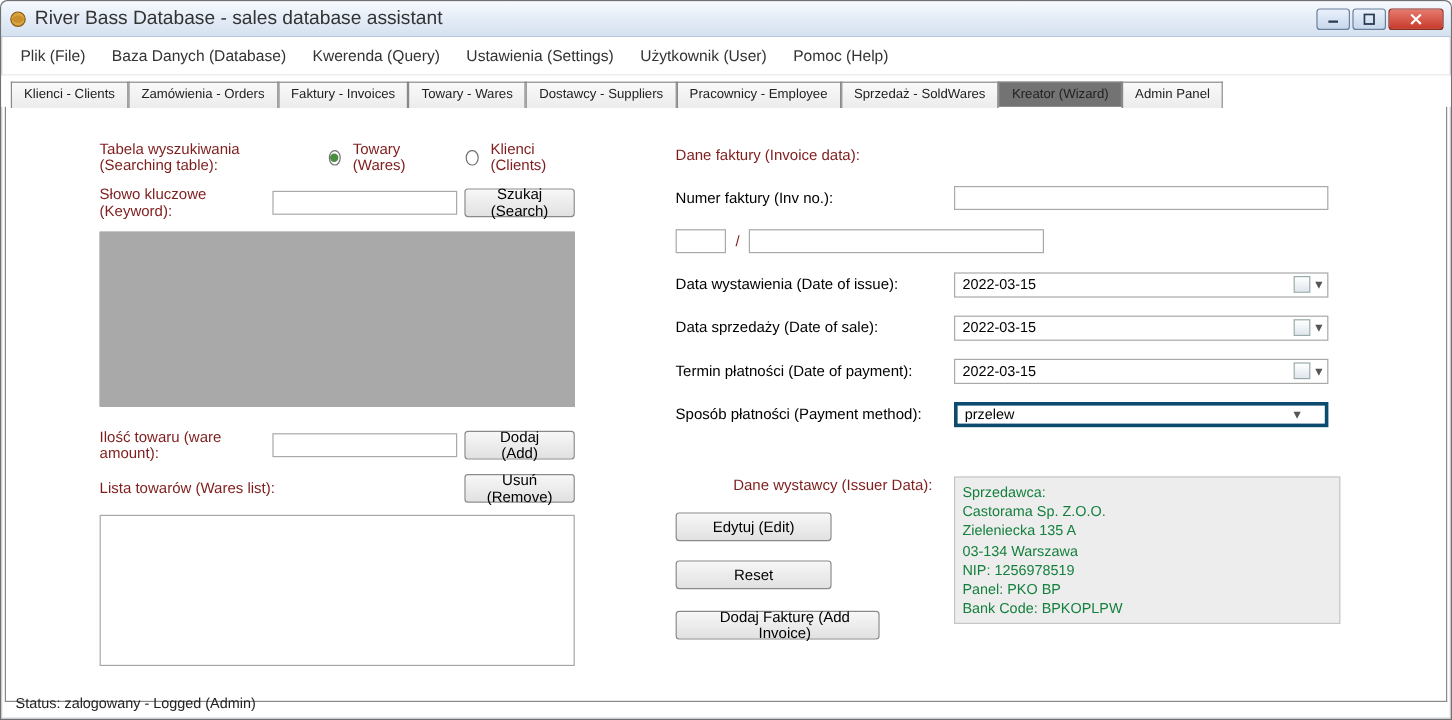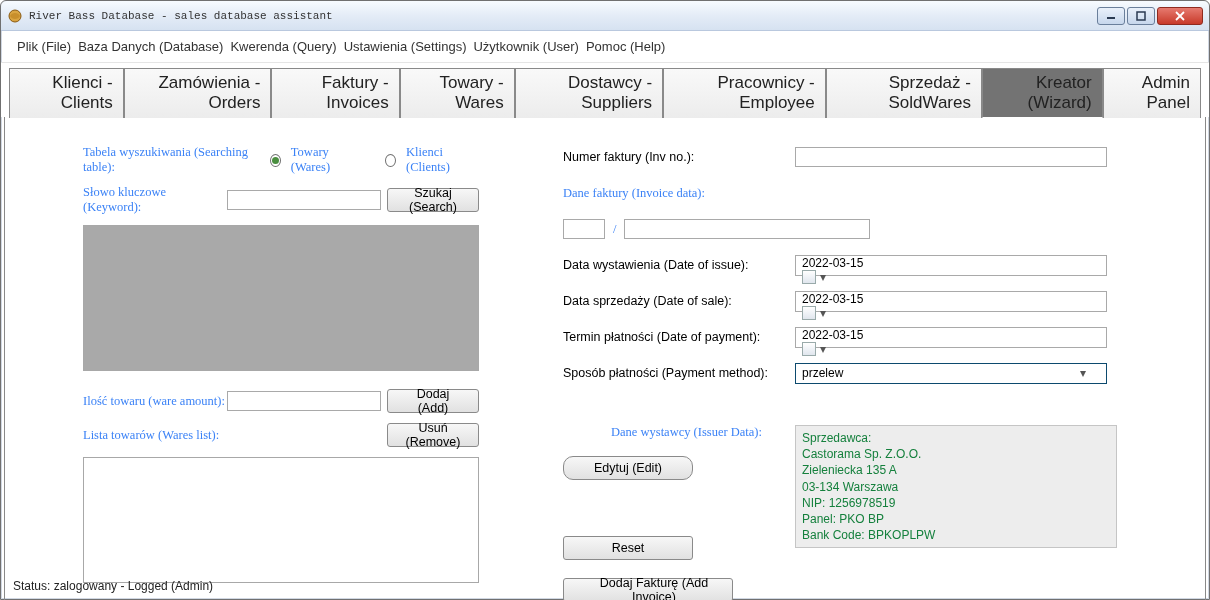--- a/index.html
+++ b/index.html
@@ -1,47 +1,47 @@
 <!DOCTYPE html>
 <html><head>
   <meta charset="utf-8">
   <style>
     * { box-sizing: border-box; margin: 0; padding: 0; font-family: "Segoe UI", Tahoma, sans-serif; font-size: 12px; }
     body { background: #fff; overflow: hidden; }
     .window { width: 1210px; height: 600px; background: #fff; border: 1px solid #707070; position: relative; border-radius: 6px 6px 0 0; box-shadow: 0 0 0 1px #d0d7e2 inset; }
     .titlebar { height: 30px; background: linear-gradient(to bottom, #f7fbff 0%, #e4ecf7 50%, #d6e2f1 100%); border-bottom: 1px solid #b9c8de; display: flex; align-items: center; padding: 0 6px; border-radius: 6px 6px 0 0; }
     .titlebar .app-icon { width: 16px; height: 16px; margin-right: 6px; display:flex; align-items:center; justify-content:center; }
-    .titlebar .title-text { flex: 1; font-size: 11px; color: #333; font-family: Liberation Mono, monospace; }
+    .titlebar .title-text { flex: 1; font-size: 16px; color: #333; }
     .win-controls { display: flex; gap: 2px; }
     .win-btn { width: 28px; height: 18px; border: 1px solid #6a7f9b; background: linear-gradient(to bottom, #eaf1fb, #c7d7ec); border-radius: 3px; display: flex; align-items:center; justify-content:center; font-size: 10px; color:#2a3a52; cursor:default; }
     .win-btn.close { background: linear-gradient(to bottom, #e67a6f, #c83a2a); border-color:#8f2a1f; color:#fff; width:46px; }
     .win-btn.max { }
-    .menubar { height: 32px; padding: 6px 16px; display:flex; align-items:center; gap: 7px; border-bottom: 1px solid #e5e5e5; }
+    .menubar { height: 32px; padding: 6px 16px; display:flex; align-items:center; gap: 22px; border-bottom: 1px solid #e5e5e5; }
     .menu-item { font-size: 13px; color: #333; cursor: default; }
     .tabstrip { padding: 4px 8px 0 8px; background:#fff; display:flex; }
-    .tab { padding: 4px 10px; border: 1px solid #898989; border-bottom: none; background: linear-gradient(to bottom,#f9f9f9,#ececec); font-size: 17px; color:#222; margin-right: 0px; position:relative; top:1px; cursor:default;text-align:right; }
+    .tab { padding: 4px 10px; border: 1px solid #898989; border-bottom: none; background: linear-gradient(to bottom,#f9f9f9,#ececec); font-size: 11px; color:#222; margin-right: 0px; position:relative; top:1px; cursor:default; }
     .tab.active { background:#737373; border-bottom: 1px solid #fff; z-index:2; }
     .content { position:relative; width:100%; height: 496px; border: 1px solid #898989; border-top:none; margin: 0 3px; width: calc(100% - 6px); }
     .pane { position:absolute; inset: 20px 18px 12px 18px; }
     .row { display:flex; align-items:center; margin-bottom: 10px; min-height: 24px; }
-    .lbl { font-size: 12.5px; color:#3b82f6;font-family:Liberation Serif, serif; }
+    .lbl { font-size: 12.5px; color:#7f1d1d; }
     .left { position:absolute; left:60px; top: 8px; width: 420px; }
     .right { position:absolute; left:540px; top: 8px; width: 600px; }
     .radio { width: 13px; height: 13px; border:1px solid #707070; border-radius:50%; display:inline-flex; align-items:center; justify-content:center; margin-right:4px; background:#fff; vertical-align:middle; }
     .radio.checked::after { content:''; width:7px; height:7px; background:#4a8e3f; border-radius:50%; display:block; }
     .radio-group { display:inline-flex; align-items:center; gap: 6px; margin-right: 28px; }
     .txt { border:1px solid #a9a9a9; background:#fff; height:20px; padding: 0 4px; font-size:12.5px; }
     .btn { height: 24px; padding: 0 12px; border:1px solid #8a8a8a; background: linear-gradient(to bottom,#f7f7f7,#e1e1e1); border-radius:3px; font-size:12.5px; cursor:default; display:inline-flex; align-items:center; justify-content:center; }
     .listbox { border:1px solid #a8a8a8; background:#a9a9a9; width: 396px; height: 146px; }
     .listbox.white { background:#fff; }
-    .date-input { display:flex; border:1px solid #a9a9a9; width:312px; height:21px; background:#fff; padding:0 2px 0 6px; justify-content:space-between;flex-direction:column; }
+    .date-input { display:flex; align-items:center; border:1px solid #a9a9a9; width:312px; height:21px; background:#fff; padding:0 2px 0 6px; justify-content:space-between; }
     .date-pick { display:flex; align-items:center; gap:2px; }
     .cal-icon { width:14px; height:14px; border:1px solid #9aa; background:linear-gradient(to bottom,#fff,#e0e6ee); }
     .chev { width:10px; height:10px; display:flex; align-items:center; justify-content:center; color:#555;}
-    .combo { display:flex; align-items:center; border:1px solid #0c4a6e; width:312px; height:21px; background:#fff; padding:0 18px 0 6px; justify-content:space-between;}
+    .combo { display:flex; align-items:center; border:3px solid #0c4a6e; width:312px; height:21px; background:#fff; padding:0 18px 0 6px; justify-content:space-between;}
     .issuer { border:1px solid #c5c5c5; background:#ededed; width:322px; padding:4px 6px; color:#15803d; line-height:1.35; font-size:12.5px; }
     .statusbar { position:absolute; left:6px; right:6px; bottom:2px; height:22px; display:flex; align-items:center; padding: 0 6px; font-size:12.5px; color:#222; }
     .field-pair { display:flex; align-items:center; }
     .field-pair .flabel { width: 232px; font-size:12.5px; }
     .right .row { margin-bottom: 12px; }
   </style>
 </head>
 <body>
 
 <div class="window">
@@ -123,28 +123,28 @@
           <button class="btn" style="width:92px;padding-left:12px;">Dodaj (Add)</button>
         </div>
         <div class="row">
           <span class="lbl" style="width:304px;">Lista towarów (Wares list):</span>
           <button class="btn" style="width:92px;">Usuń (Remove)</button>
         </div>
         <div class="listbox white" style="height:126px;"></div>
       </div>
 
       <div class="right">
+        <div class="row">
+            <span class="lbl">Dane faktury (Invoice data):</span>
+          </div>
+
         <div class="row field-pair">
           <span class="flabel">Numer faktury (Inv no.):</span>
           <input class="txt" style="width: 312px;" value="">
         </div>
-
-        <div class="row">
-            <span class="lbl">Dane faktury (Invoice data):</span>
-          </div>
 
         <div class="row field-pair">
           <input class="txt" style="width: 42px;" value="">
           <span class="lbl" style="margin:0 8px;">/</span>
           <input class="txt" style="width: 246px;" value="">
         </div>
 
         <div class="row field-pair">
           <span class="flabel">Data wystawienia (Date of issue):</span>
           <div class="date-input">
@@ -184,21 +184,21 @@
             <span>przelew</span>
             <span class="chev">▾</span>
           </div>
         </div>
 
         <div style="height:28px;"></div>
 
         <div class="row" style="align-items:flex-start;">
           <div style="width:232px;">
             <div class="lbl" style="margin-bottom:16px;margin-left:48px;">Dane wystawcy (Issuer Data):</div>
-            <button class="btn" style="width:130px; margin-bottom:56px;border-radius:10px;">Edytuj (Edit)</button><br>
+            <button class="btn" style="width:130px; margin-bottom:16px;">Edytuj (Edit)</button><br>
             <button class="btn" style="width:130px; margin-bottom:16px;">Reset</button><br>
             <button class="btn" style="width:170px;padding-left:24px;">Dodaj Fakturę (Add Invoice)</button>
           </div>
           <div class="issuer">
             <div>Sprzedawca:</div>
             <div>Castorama Sp. Z.O.O.</div>
             <div>Zieleniecka 135 A</div>
             <div>03-134 Warszawa</div>
             <div>NIP: 1256978519</div>
             <div>Panel: PKO BP</div>

